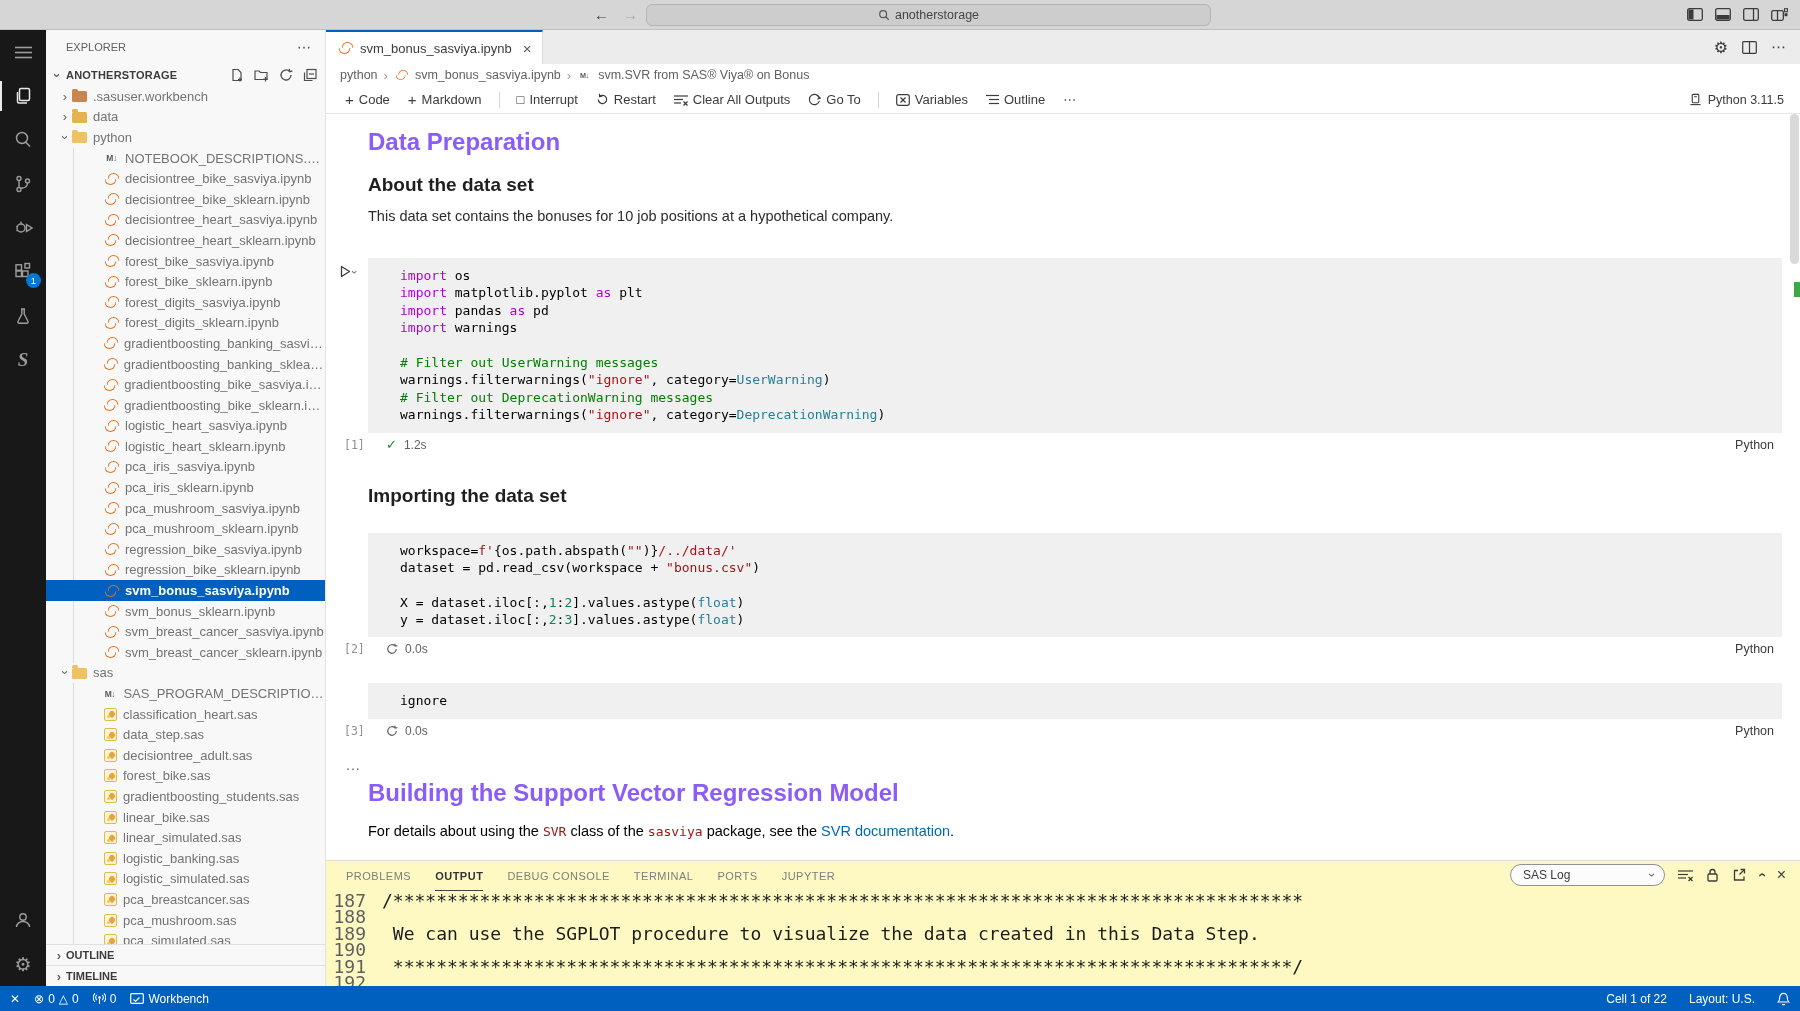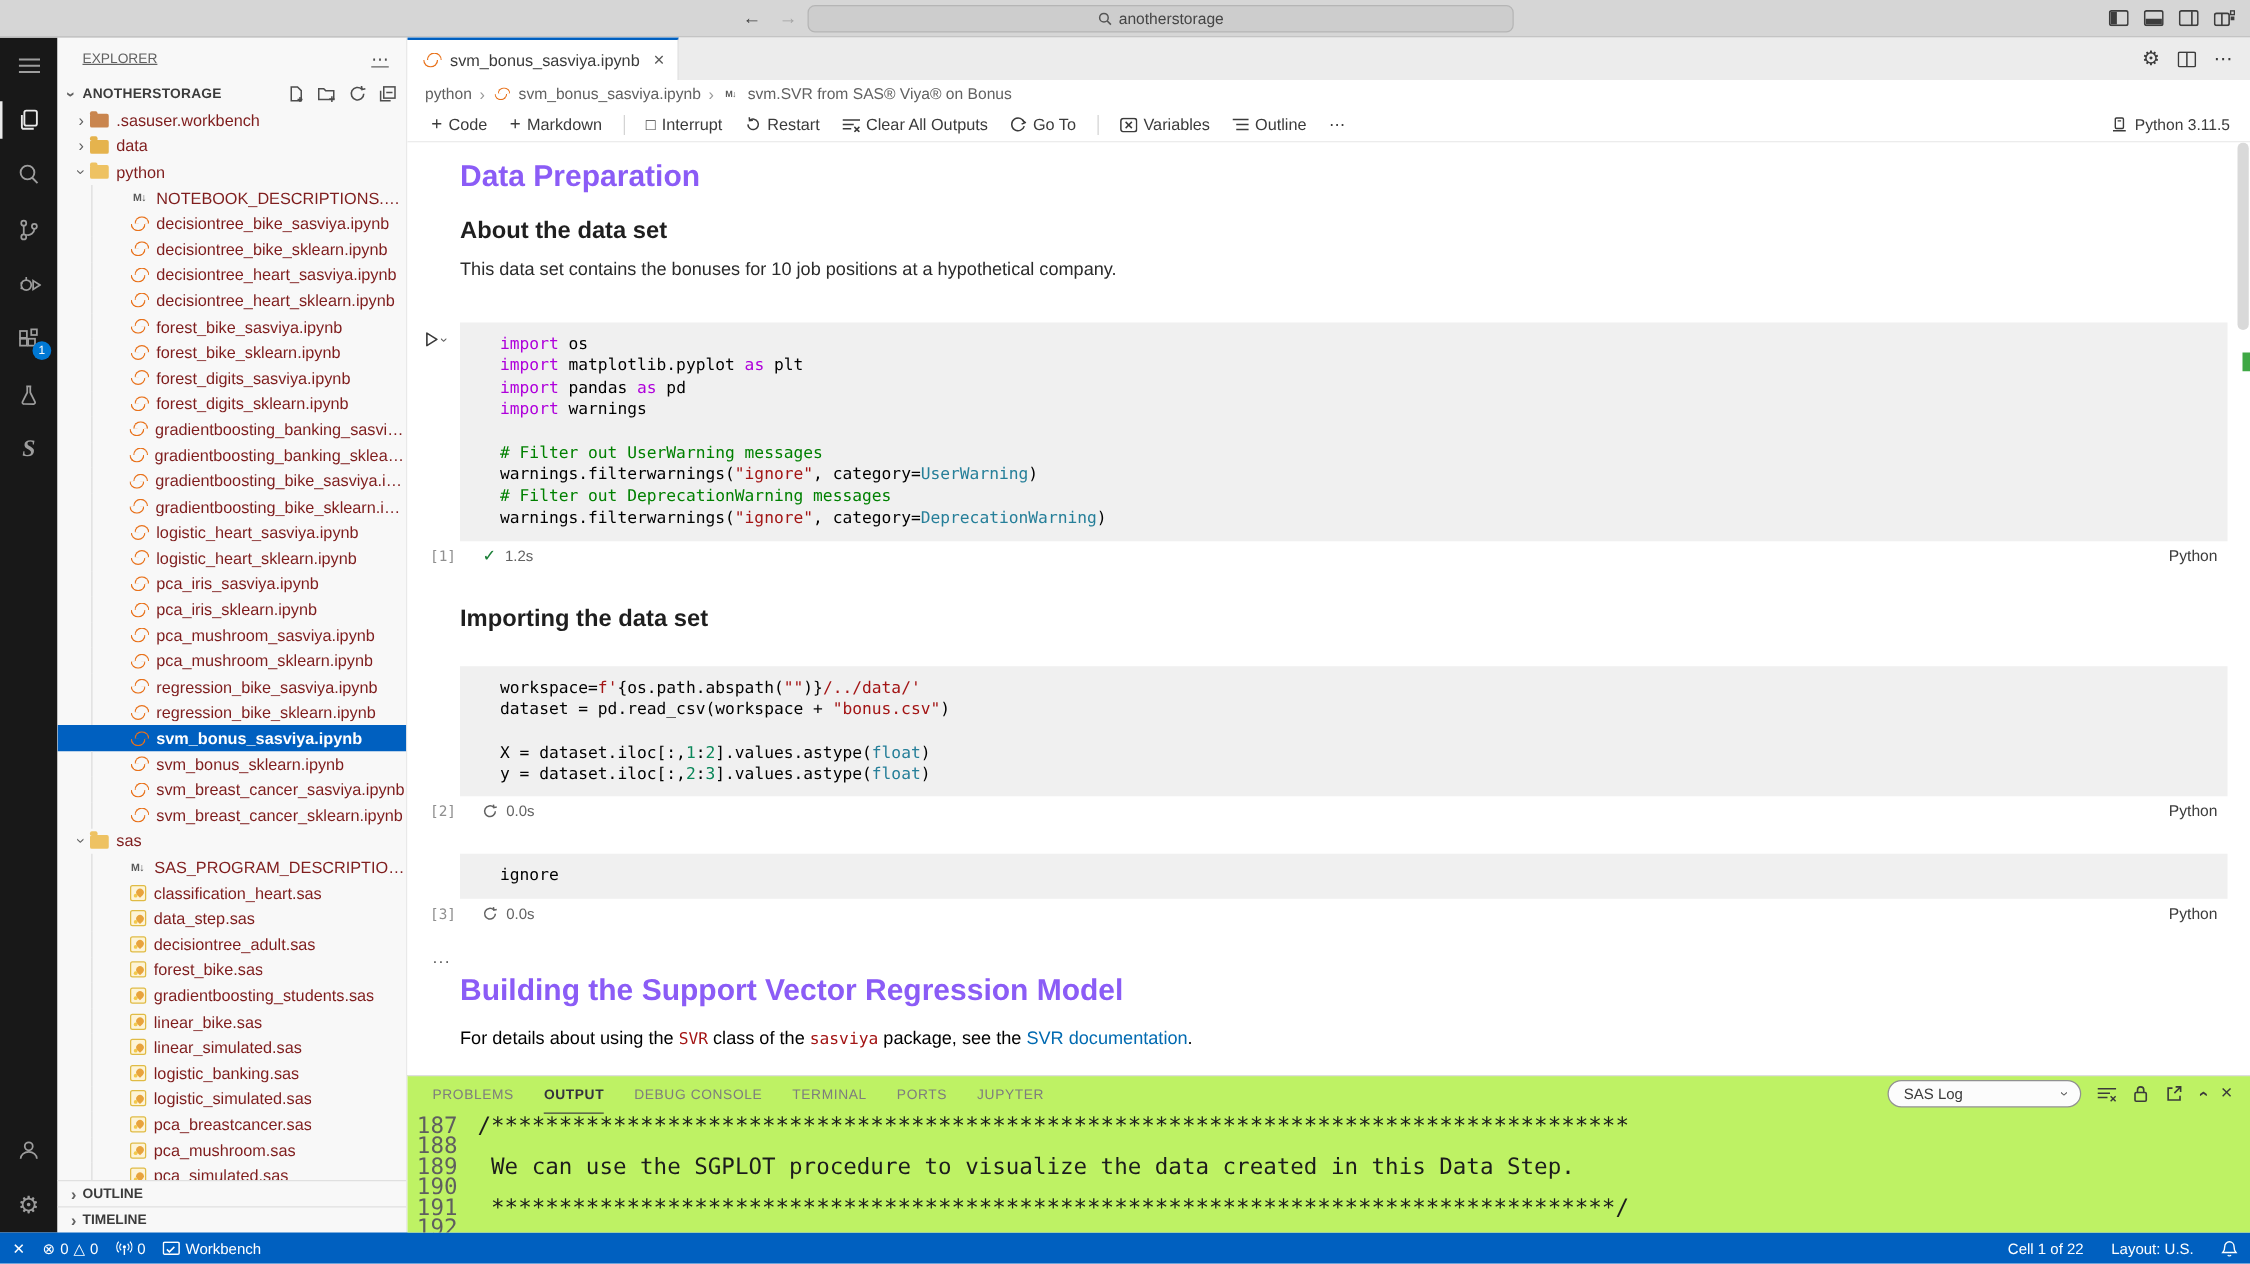--- a/index.html
+++ b/index.html
@@ -24,40 +24,40 @@
   .ab-item { width:46px; height:44px; display:flex; align-items:center; justify-content:center; position:relative; color:#9d9d9d; cursor:pointer; }
   .ab-item.active { color:#e9e9e9; }
   .ab-item.active::before { content:""; position:absolute; left:0; top:7px; bottom:7px; width:2px; background:#e9e9e9; }
   .ab-badge { position:absolute; right:5px; bottom:6px; min-width:15px; height:15px; border-radius:8px; background:#0078d4; color:#fff; font-size:9.5px; display:flex; align-items:center; justify-content:center; padding:0 3px; }
   .ab-spacer { flex:1; }
   .ab-sas { font-family:"Liberation Serif", serif; font-style:italic; font-weight:700; font-size:19px; }
   .ab-gear { font-size:19px; }
 
   
   .sidebar { width:280px; background:#f8f8f8; border-right:1px solid #e3e3e3; display:flex; flex-direction:column; flex:0 0 auto; min-height:0; }
-  .sb-header { height:34px; display:flex; align-items:center; justify-content:space-between; padding:0 14px 0 20px; font-size:11px; color:#616161; flex:0 0 auto;text-decoration:underline; }
+  .sb-header { height:34px; display:flex; align-items:center; justify-content:space-between; padding:0 14px 0 20px; font-size:11px; color:#616161; flex:0 0 auto; }
   .sb-more { font-size:14px; color:#4d4d4d; cursor:pointer; }
   .sb-section { height:22px; display:flex; align-items:center; padding:0 8px 0 4px; font-size:11px; font-weight:700; color:#3b3b3b; flex:0 0 auto; }
   .sb-section .chev { margin-right:2px; }
   .sb-section-label { flex:1; letter-spacing:.2px; }
   .sb-actions { display:flex; gap:10px; align-items:center; }
   .sb-actions svg { display:block; cursor:pointer; }
 
   .tree { flex:1 1 auto; overflow:hidden; }
   .trow { display:flex; align-items:center; height:20.6px; cursor:pointer; position:relative; white-space:nowrap; }
   .trow.lvl0 { padding-left:12px; }
   .trow.lvl1 { padding-left:44px; }
   .trow.lvl1::before { content:""; position:absolute; left:27px; top:0; bottom:0; width:1px; background:#dcdcdc; }
   .trow.sel { background:#0060c0; color:#fff; }
   .trow.sel::before { background:transparent; }
   .trow.sel .tlabel { color:#fff; font-weight:600; }
   .chev { width:14px; color:#616161; font-size:13px; display:inline-flex; justify-content:center; transform-origin:center; }
   .trow.exp .chev { transform:rotate(90deg); }
   .trow.sel .chev { color:#fff; }
-  .tlabel { margin-left:6px; overflow:hidden; text-overflow:ellipsis; font-size:13px; color:#7f1d1d; }
+  .tlabel { margin-left:6px; overflow:hidden; text-overflow:ellipsis; font-size:13px; color:#737373; }
 
   .ficon { width:15px; height:14px; display:inline-flex; align-items:center; justify-content:center; position:relative; flex:0 0 auto; }
   .ficon.folder { width:15px; height:11px; background:#e5b34d; border-radius:1.5px; margin-top:1px; }
   .ficon.folder::before { content:""; position:absolute; top:-2.5px; left:0; width:6px; height:3px; background:inherit; border-radius:1.5px 1.5px 0 0; }
   .ficon.folder.wb { background:#c9854e; }
   .ficon.folder.open { background:#eec262; }
   .ficon.ipynb::before, .ficon.ipynb::after { content:""; position:absolute; left:2px; width:10px; height:5px; border:1.7px solid #e8711a; }
   .ficon.ipynb::before { top:1px; border-bottom:none; border-radius:6px 6px 0 0; transform:translateX(1.5px); }
   .ficon.ipynb::after { bottom:1px; border-top:none; border-radius:0 0 6px 6px; transform:translateX(-1.5px); }
   .ficon.md::before { content:attr(data-glyph); font-size:8.5px; font-weight:700; color:#5a5a5a; letter-spacing:-.5px; }
@@ -119,21 +119,21 @@
   .cf-check { color:#1a7f37; font-size:13px; }
   .cf-lang { position:absolute; right:8px; color:#3b3b3b; font-size:12.5px; cursor:pointer; }
 
   .nb-ellipsis { margin-top:14px; margin-left:-22px; color:#616161; font-size:14px; letter-spacing:1px; }
 
   .nb-scrollbar { position:absolute; top:0; right:0; width:12px; bottom:0; }
   .nb-thumb { position:absolute; top:0; right:1px; width:9px; height:150px; background:#d9d9d9; border-radius:5px; }
   .nb-mark { position:absolute; top:168px; right:0; width:6px; height:15px; background:#3fa845; }
 
   
-  .panel { height:126px; border-top:1px solid #dedede; flex:0 0 auto; position:relative; overflow:hidden; background:#bef264; }
+  .panel { height:126px; border-top:1px solid #dedede; flex:0 0 auto; position:relative; overflow:hidden; background:#fef9c3; }
   .panel-tabs { height:30px; display:flex; align-items:center; gap:24px; padding-left:20px; }
   .ptab { font-size:11px; letter-spacing:.5px; color:#7d7d7d; cursor:pointer; height:30px; display:flex; align-items:center; border-bottom:1.5px solid transparent; }
   .ptab.active { color:#33333d; border-bottom-color:#424242; font-weight:600; }
   .panel-right { position:absolute; right:14px; top:3px; display:flex; align-items:center; gap:13px; }
   .chan-select { width:155px; height:22px; border:1px solid #919191; border-radius:11px; background:#fcfcfc; display:flex; align-items:center; justify-content:space-between; padding:0 10px 0 12px; font-size:12px; color:#3b3b3b; cursor:pointer; }
   .chan-chev { display:inline-block; transform:rotate(90deg); color:#555; font-size:12px; }
   .picon { color:#3b3b3b; cursor:pointer; display:flex; align-items:center; }
   .picon.up { transform:rotate(-90deg); font-size:14px; font-weight:700; }
   .picon.x { font-size:16px; }
   .panel-body { padding-top:2px; }

